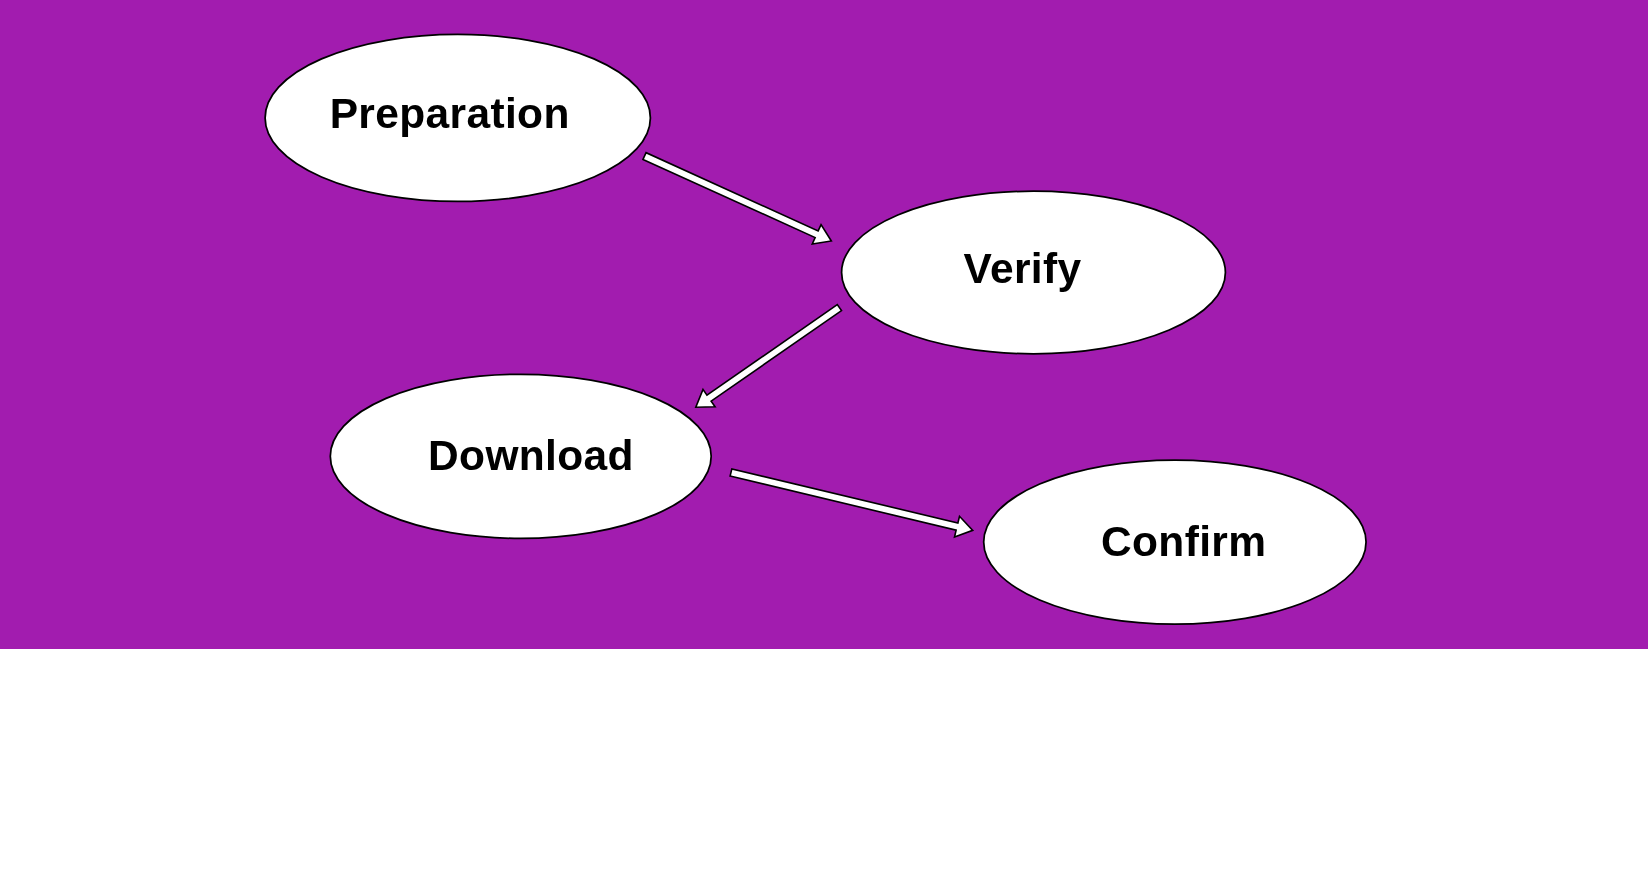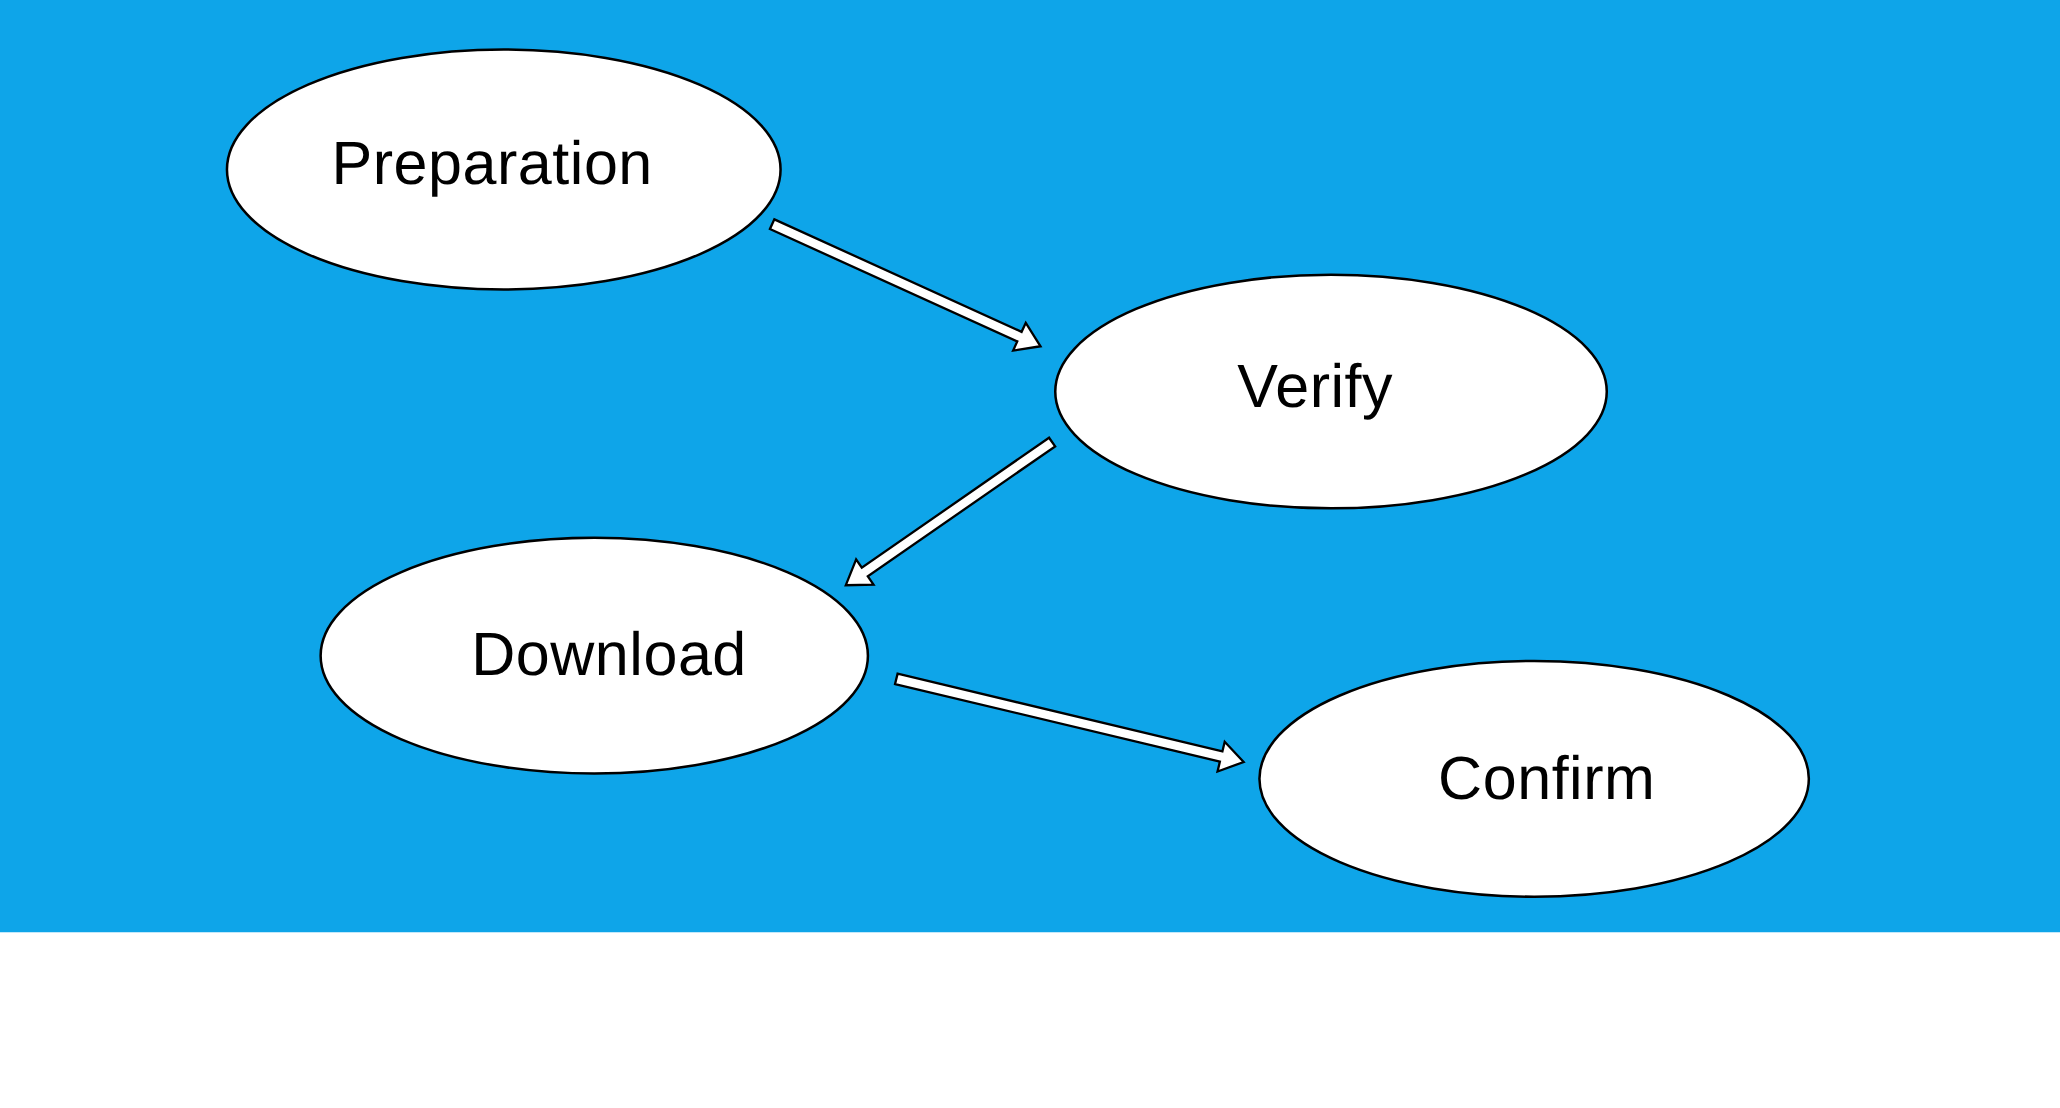--- a/index.html
+++ b/index.html
@@ -3,23 +3,24 @@
 <meta charset="utf-8">
 <style>
   html, body {
     margin: 0;
     padding: 0;
     background: #ffffff;
   }
   .stage {
     position: relative;
     width: 1648px;
-    height: 746px;
-    background: #0ea5e9;
+    height: 649px;
+    background: #a21caf;
     overflow: hidden;
+    font-weight: bold;
   }
   svg {
     display: block;
     width: 100%;
     height: 100%;
   }
   text.node-label {
     font-family: "Liberation Sans", "DejaVu Sans", sans-serif;
     font-size: 58px;
     fill: #000000;

